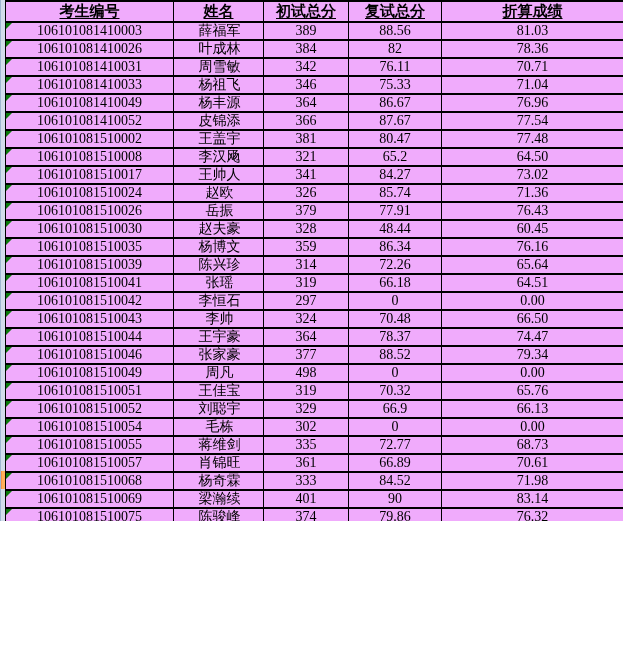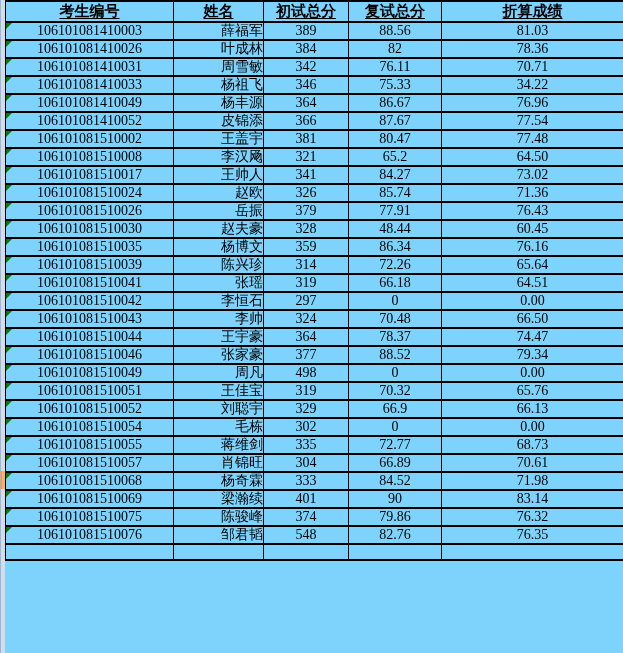--- a/index.html
+++ b/index.html
@@ -1,20 +1,20 @@
 <!DOCTYPE html>
 <html><head>
 <meta charset="utf-8">
 <style>
   html,body{margin:0;padding:0;background:#fff;}
   .screen{
     position:relative;
-    width:623px;height:653px;
+    width:623px;height:521px;
     overflow:hidden;
-    background:#7dd3fc;
+    background:#f0abfc;
     font-family:"Liberation Serif","DejaVu Serif",serif;
   }
   .gutter{
     position:absolute;left:0;top:0;
     width:5px;height:653px;
     background:#D2DDEB;
     border-left:1px solid #9FB6D0;
     box-sizing:border-box;
   }
   .gutter-marker{
@@ -56,21 +56,21 @@
     text-underline-offset:2px;
     line-height:19px;
   }
   td{
     height:16px;
     font-size:14px;
     line-height:16px;
     text-align:center;
     vertical-align:middle;
   }
-  td.c1{text-align:right;padding-left:2px;}
+  td.c1{text-align:center;padding-left:2px;}
   .tri{
     position:absolute;top:0;left:0;
     width:0;height:0;
     border-top:6px solid #0B7A0B;
     border-right:6px solid transparent;
   }
 </style>
 </head>
 <body>
 
@@ -117,21 +117,21 @@
           <td class="c1">周雪敏</td>
           <td class="c2">342</td>
           <td class="c3">76.11</td>
           <td class="c4">70.71</td>
         </tr>
         <tr>
           <td class="c0"><span class="tri"></span>106101081410033</td>
           <td class="c1">杨祖飞</td>
           <td class="c2">346</td>
           <td class="c3">75.33</td>
-          <td class="c4">34.22</td>
+          <td class="c4">71.04</td>
         </tr>
         <tr>
           <td class="c0"><span class="tri"></span>106101081410049</td>
           <td class="c1">杨丰源</td>
           <td class="c2">364</td>
           <td class="c3">86.67</td>
           <td class="c4">76.96</td>
         </tr>
         <tr>
           <td class="c0"><span class="tri"></span>106101081410052</td>
@@ -262,21 +262,21 @@
         <tr>
           <td class="c0"><span class="tri"></span>106101081510055</td>
           <td class="c1">蒋维剑</td>
           <td class="c2">335</td>
           <td class="c3">72.77</td>
           <td class="c4">68.73</td>
         </tr>
         <tr>
           <td class="c0"><span class="tri"></span>106101081510057</td>
           <td class="c1">肖锦旺</td>
-          <td class="c2">304</td>
+          <td class="c2">361</td>
           <td class="c3">66.89</td>
           <td class="c4">70.61</td>
         </tr>
         <tr>
           <td class="c0"><span class="tri"></span>106101081510068</td>
           <td class="c1">杨奇霖</td>
           <td class="c2">333</td>
           <td class="c3">84.52</td>
           <td class="c4">71.98</td>
         </tr>

